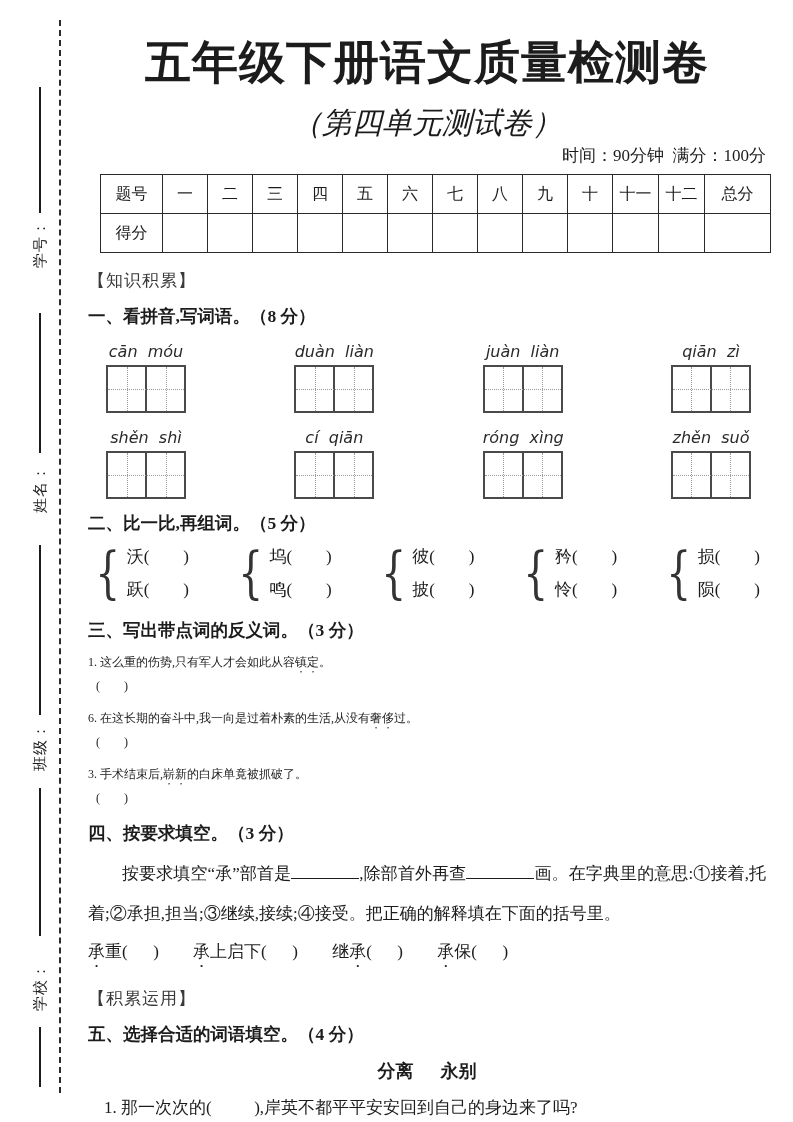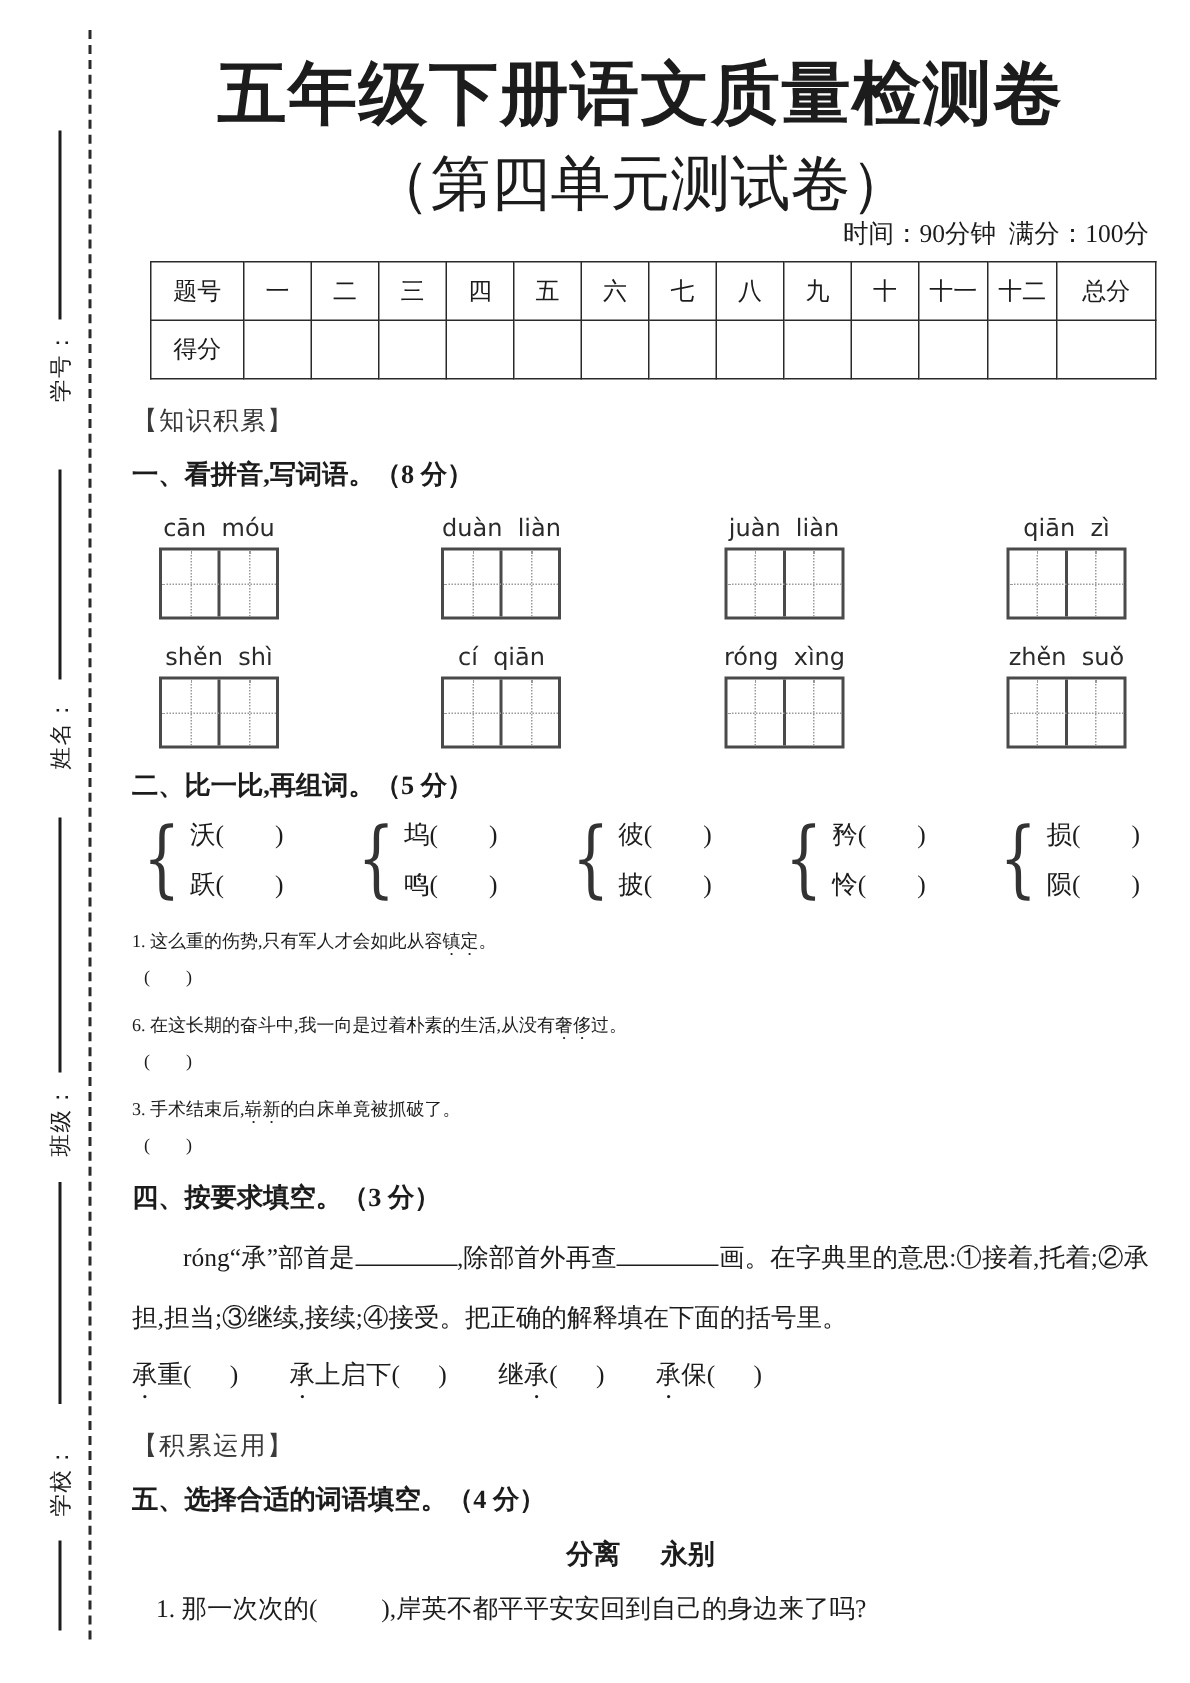--- a/index.html
+++ b/index.html
@@ -33,41 +33,41 @@
   .lb1{top:235px;}.lb2{top:480px;}.lb3{top:738px;}.lb4{top:978px;}
 
   
   .content{position:absolute;left:88px;top:0;width:678px;}
   .title{
     margin:32px 0 0 0;text-align:center;
     font-size:46px;font-weight:700;line-height:62px;letter-spacing:1px;
   }
   .subtitle{
     margin:6px 0 0 0;text-align:center;
-    font-size:40px;font-weight:400;line-height:46px;
+    font-size:30px;font-weight:400;line-height:46px;font-style:italic;
   }
   .meta{text-align:right;font-size:17px;line-height:20px;white-space:pre;}
 
   
   table.score{
     border-collapse:collapse;table-layout:fixed;
     margin:8px 0 0 12px;width:666px;
   }
   table.score td{
     border:1.5px solid #2a2a2a;height:38px;
     text-align:center;vertical-align:middle;
     font-size:16px;padding:0;overflow:hidden;
   }
   td.wide{font-weight:400;}
 
   .bracket-head{margin-top:16px;font-size:17px;color:#3a3a3a;letter-spacing:1px;}
   .qtitle{margin:13px 0 0 0;font-size:17.5px;font-weight:700;line-height:22px;}
 
   
-  .pin-row{display:flex;justify-content:space-between;margin:15px 15px 0 18px;}
+  .pin-row{display:flex;justify-content:space-between;margin:15px 15px 0 18px;font-style:italic;}
   .pgroup{width:80px;}
   .pinyin{
     font-family:"DejaVu Sans",sans-serif;
     font-size:16px;color:#2a2a2a;text-align:center;
     white-space:pre;margin-bottom:3px;line-height:20px;
   }
   .pbox{display:flex;height:44px;border:2px solid #4a4a4a;position:relative;background:#fff;}
   .pcell{flex:1;position:relative;}
   .pcell.first{border-right:2px solid #4a4a4a;}
   .pcell::before{
@@ -288,35 +288,36 @@
       </div>
       <div class="pair">
         <span class="brace">{</span>
         <div class="pair-rows">
           <div class="pair-row"><span>损</span><span class="ansparen" style="margin-left:0">(        )</span></div>
           <div class="pair-row"><span>陨</span><span class="ansparen" style="margin-left:0">(        )</span></div>
         </div>
       </div>
     </div>
 
+    <h3 class="qtitle">三、写出带点词的反义词。（3 分）</h3>
     <div class="q3item">
       <div class="sentence"><span>1. 这么重的伤势,只有军人才会如此从容</span><span class="emph">镇定</span><span>。</span></div>
       <span class="ansparen">(        )</span>
     </div>
     <div class="q3item">
       <div class="sentence"><span>6. 在这长期的奋斗中,我一向是过着朴素的生活,从没有</span><span class="emph">奢侈</span><span>过。</span></div>
       <span class="ansparen">(        )</span>
     </div>
     <div class="q3item">
       <div class="sentence"><span>3. 手术结束后,</span><span class="emph">崭新</span><span>的白床单竟被抓破了。</span></div>
       <span class="ansparen">(        )</span>
     </div>
 
     <h3 class="qtitle">四、按要求填空。（3 分）</h3>
-    <p class="q4para"><span>róng“承”部首是</span><span class="blank"></span><span>,除部首外再查</span><span class="blank"></span><span>画。在字典里的意思:①接着,托着;②承担,担当;③继续,接续;④接受。把正确的解释填在下面的括号里。</span></p>
+    <p class="q4para"><span>按要求填空“承”部首是</span><span class="blank"></span><span>,除部首外再查</span><span class="blank"></span><span>画。在字典里的意思:①接着,托着;②承担,担当;③继续,接续;④接受。把正确的解释填在下面的括号里。</span></p>
     <div class="q4words">
       <span class="word"><span></span><span class="emph">承</span><span>重</span><span>(      )</span></span>
       <span class="word"><span></span><span class="emph">承</span><span>上启下</span><span>(      )</span></span>
       <span class="word"><span>继</span><span class="emph">承</span><span></span><span>(      )</span></span>
       <span class="word"><span></span><span class="emph">承</span><span>保</span><span>(      )</span></span>
     </div>
 
     <div class="bracket-head">【积累运用】</div>
 
     <h3 class="qtitle">五、选择合适的词语填空。（4 分）</h3>

